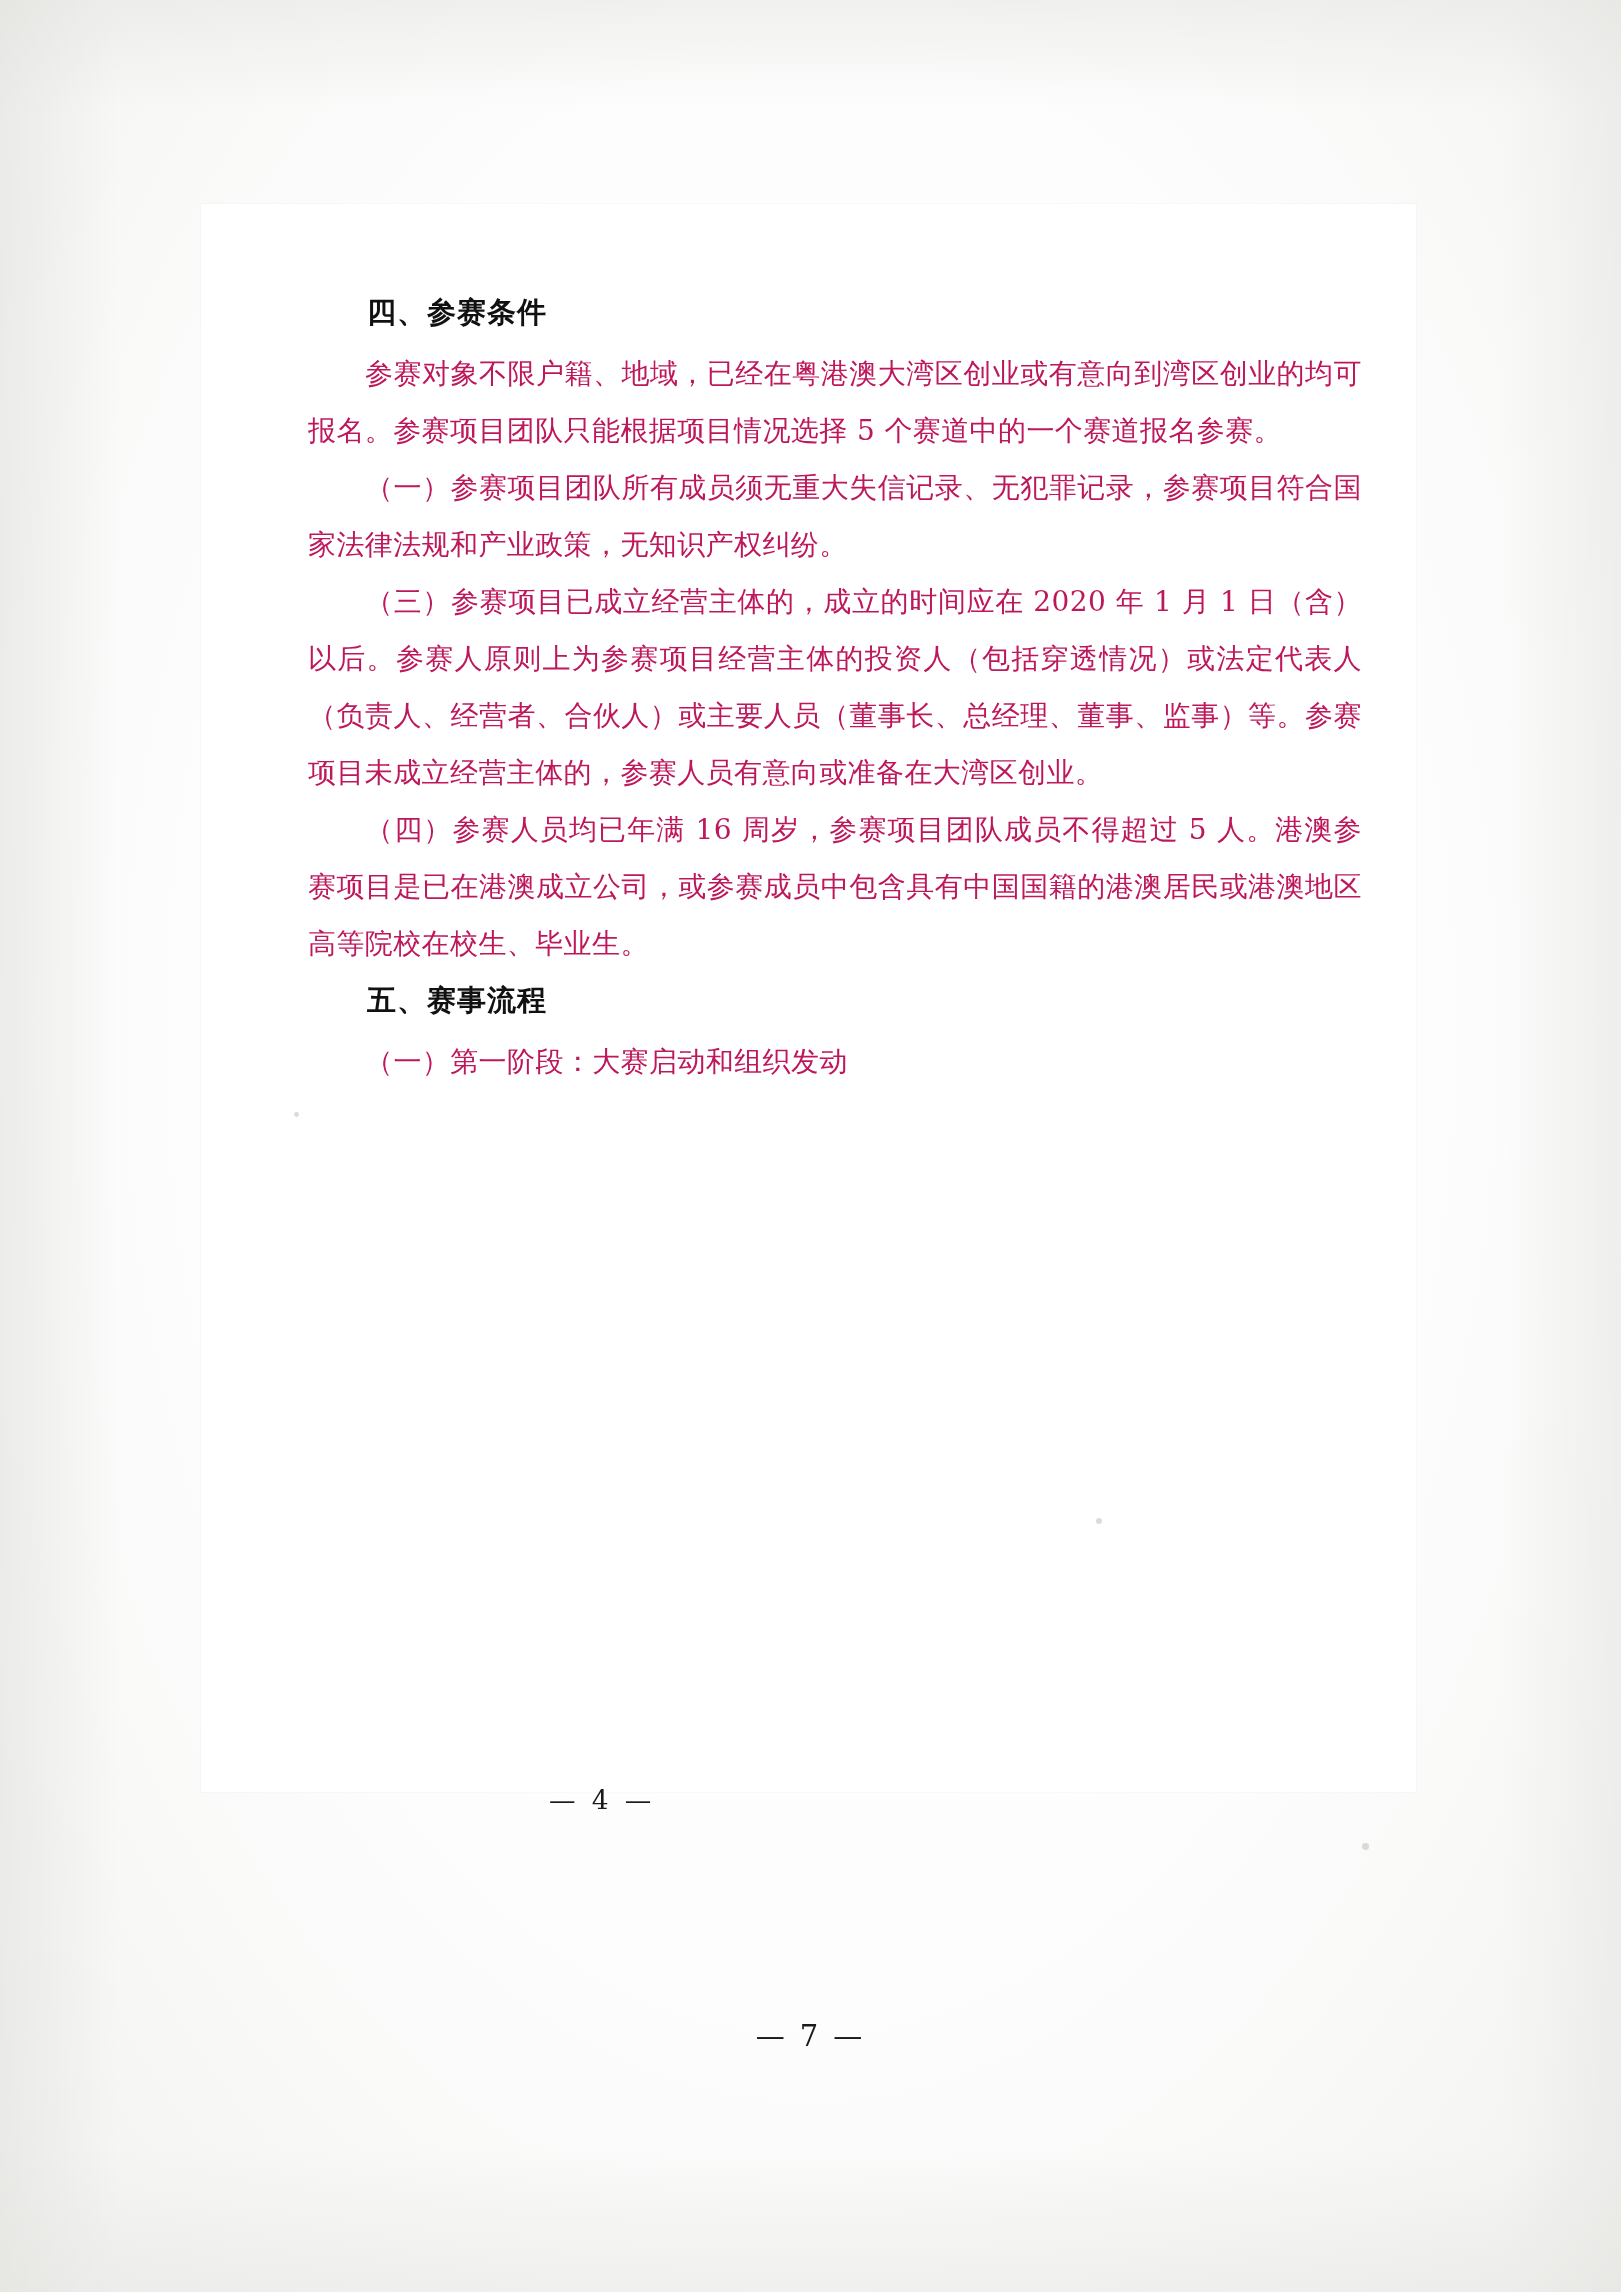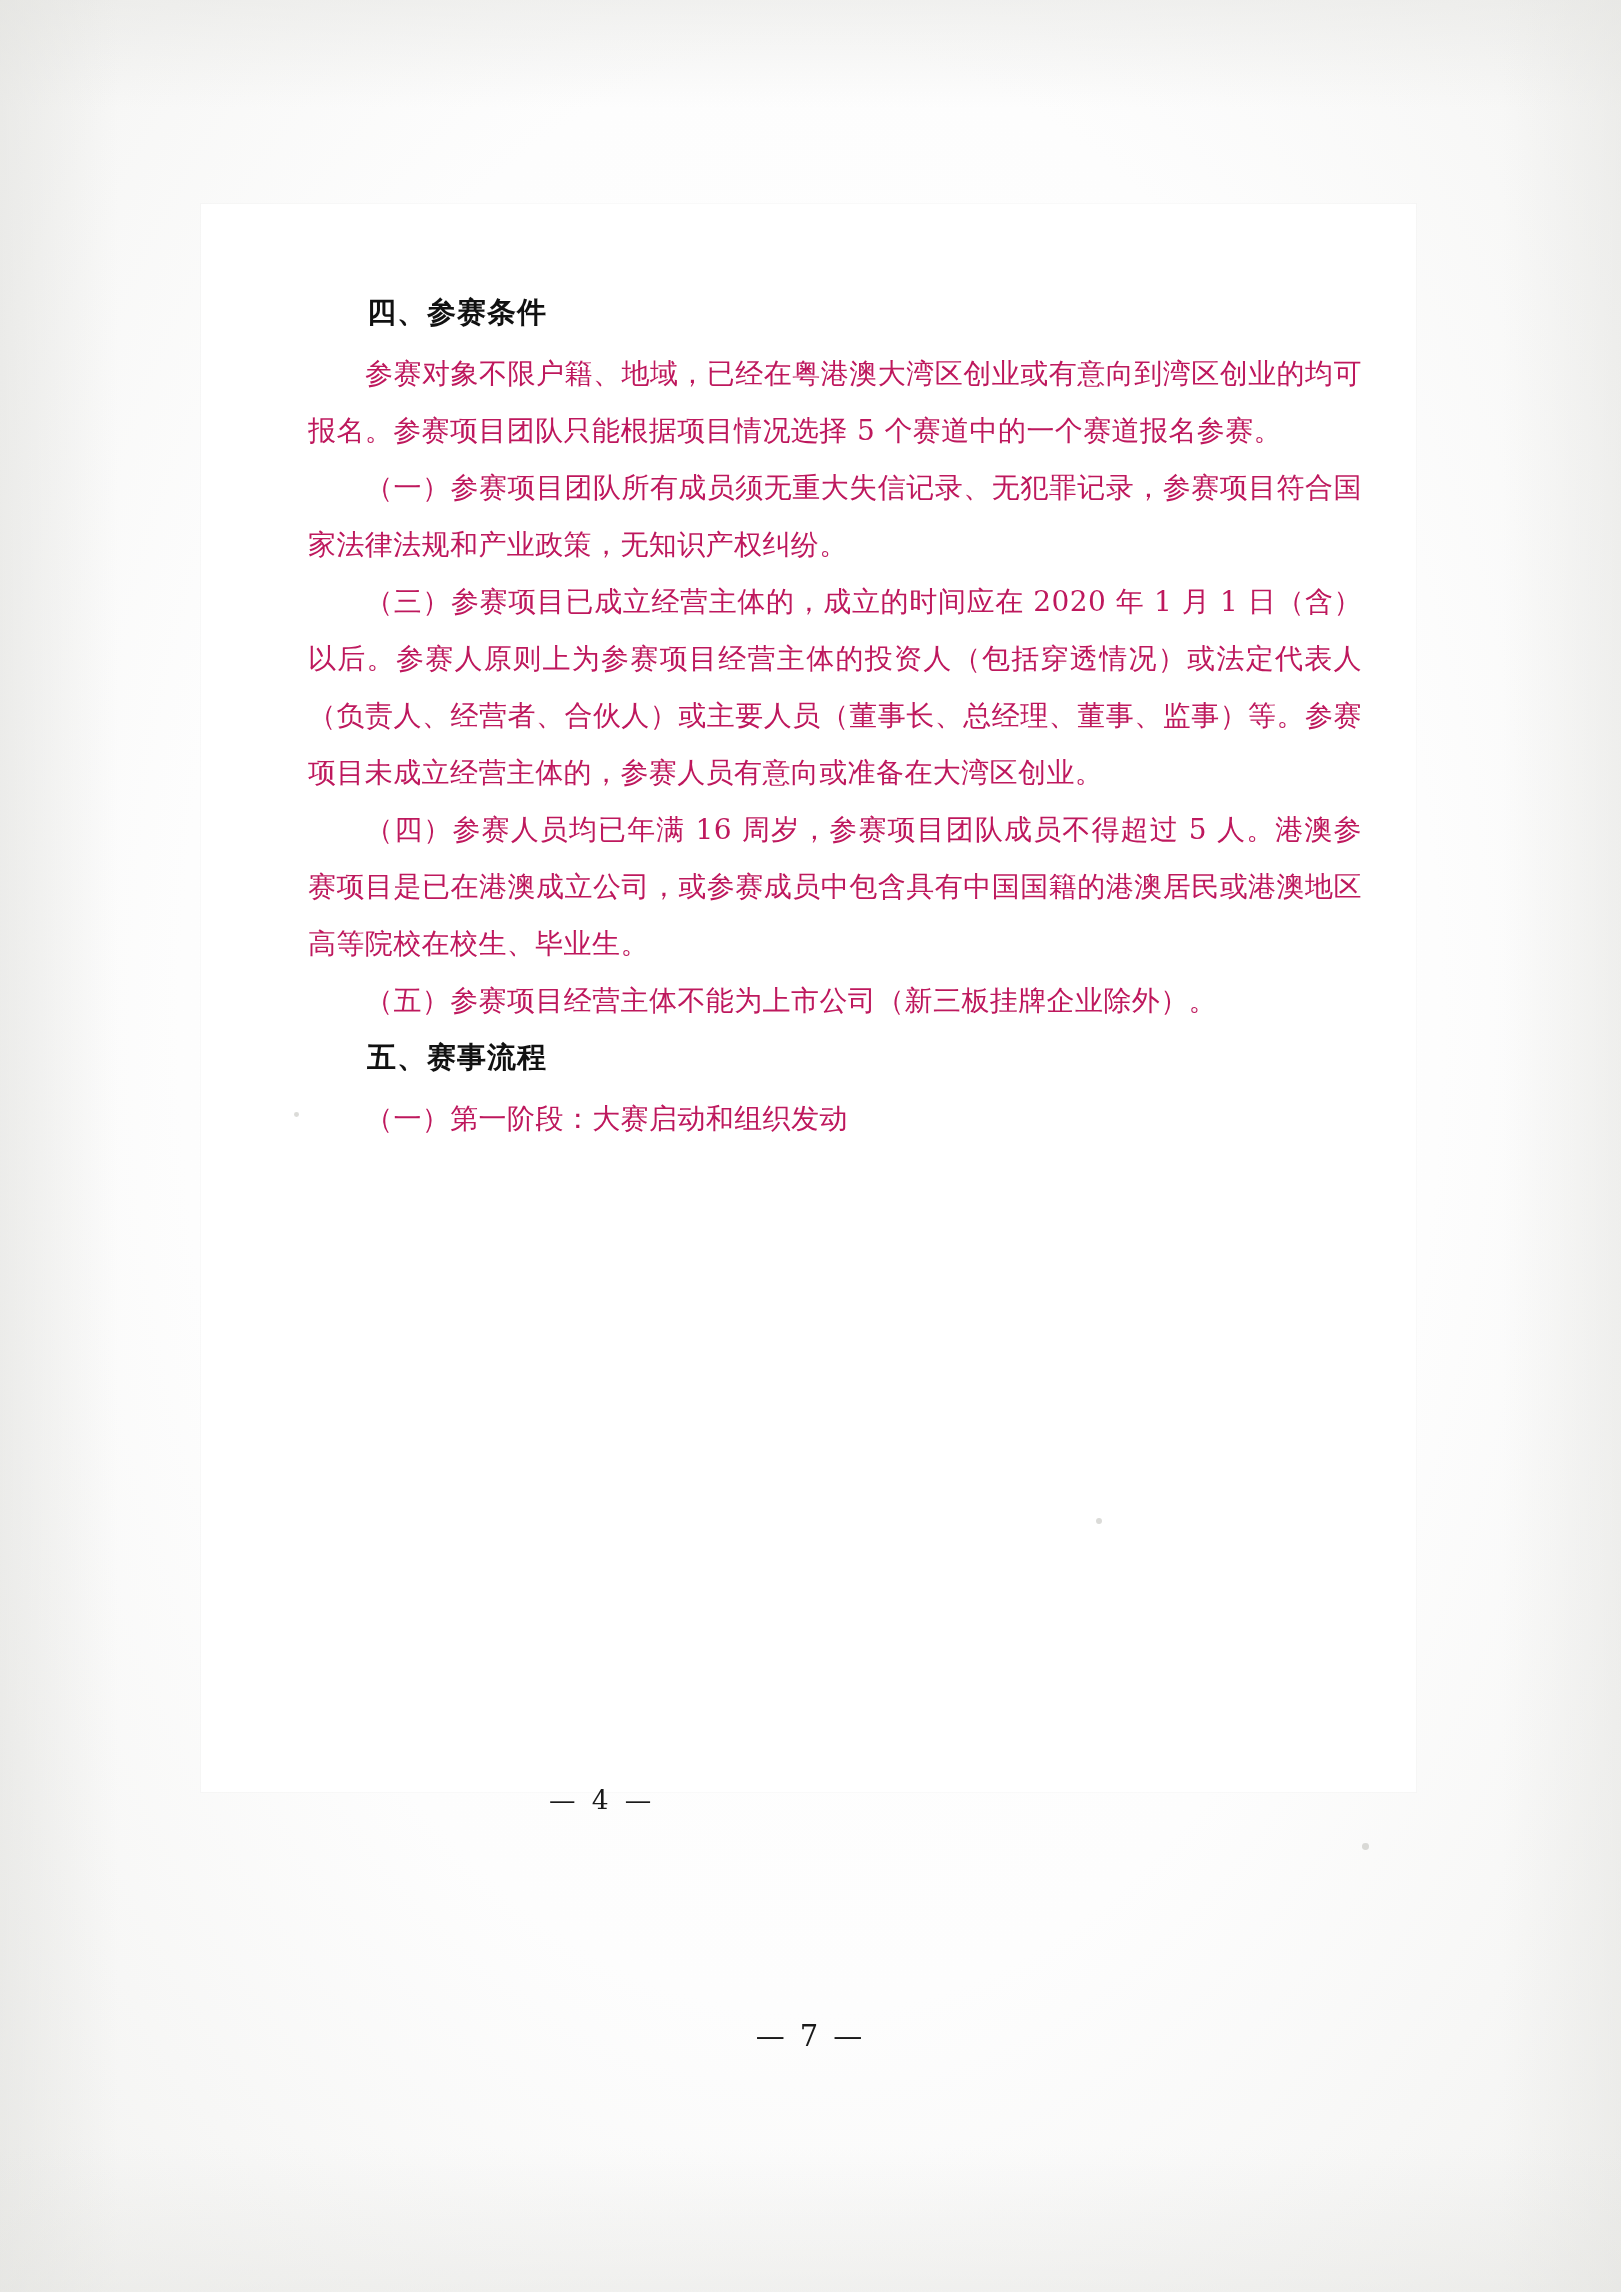--- a/index.html
+++ b/index.html
@@ -140,21 +140,20 @@
 <div class="speckle" style="left:294px; top:1112px; width:4.9px; height:4.9px;"></div>
 
 <div class="content">
 
   <h2 class="heading">四、参赛条件</h2>
 
   <p class="para">参赛对象不限户籍、地域，已经在粤港澳大湾区创业或有意向到湾区创业的均可报名。参赛项目团队只能根据项目情况选择 5 个赛道中的一个赛道报名参赛。</p>
   <p class="para">（一）参赛项目团队所有成员须无重大失信记录、无犯罪记录，参赛项目符合国家法律法规和产业政策，无知识产权纠纷。</p>
   <p class="para">（三）参赛项目已成立经营主体的，成立的时间应在 2020 年 1 月 1 日（含）以后。参赛人原则上为参赛项目经营主体的投资人（包括穿透情况）或法定代表人（负责人、经营者、合伙人）或主要人员（董事长、总经理、董事、监事）等。参赛项目未成立经营主体的，参赛人员有意向或准备在大湾区创业。</p>
   <p class="para">（四）参赛人员均已年满 16 周岁，参赛项目团队成员不得超过 5 人。港澳参赛项目是已在港澳成立公司，或参赛成员中包含具有中国国籍的港澳居民或港澳地区高等院校在校生、毕业生。</p>
-  <p class="para">（五）参赛项目经营主体不能为上市公司（新三板挂牌企业除外）。</p>
 
   <h2 class="heading">五、赛事流程</h2>
 
   <p class="para">（一）第一阶段：大赛启动和组织发动</p>
 
 </div>
 
 <div class="inner-page-number">— 4 —</div>
 <div class="outer-page-number">— 7 —</div>
 

